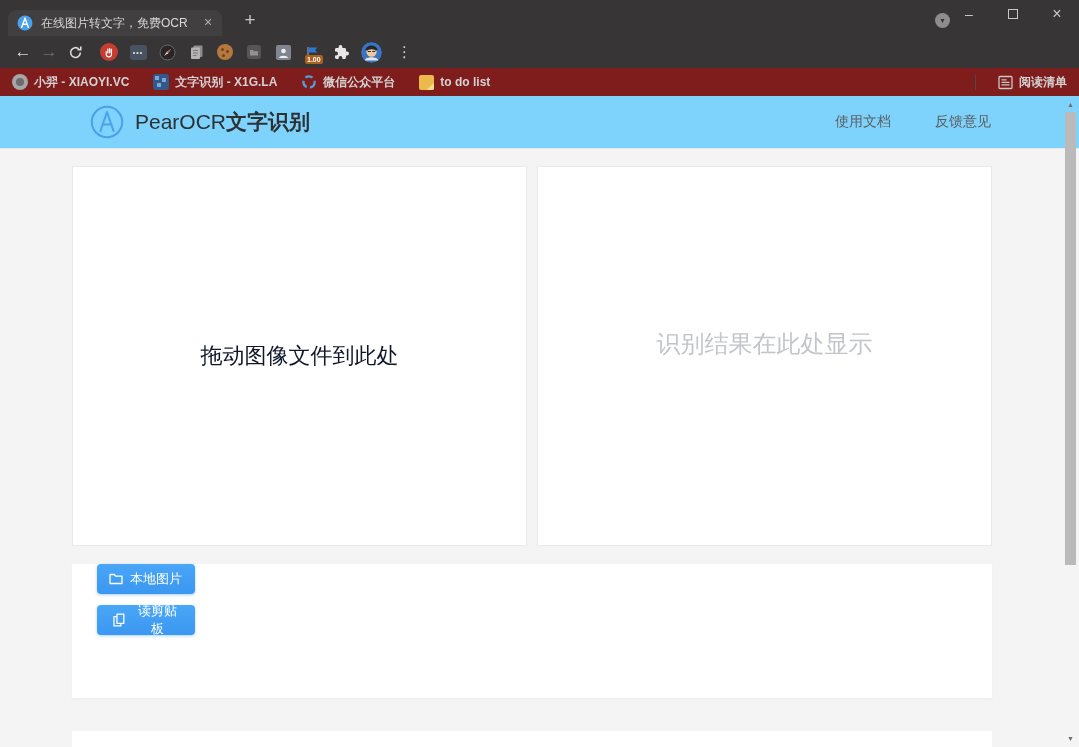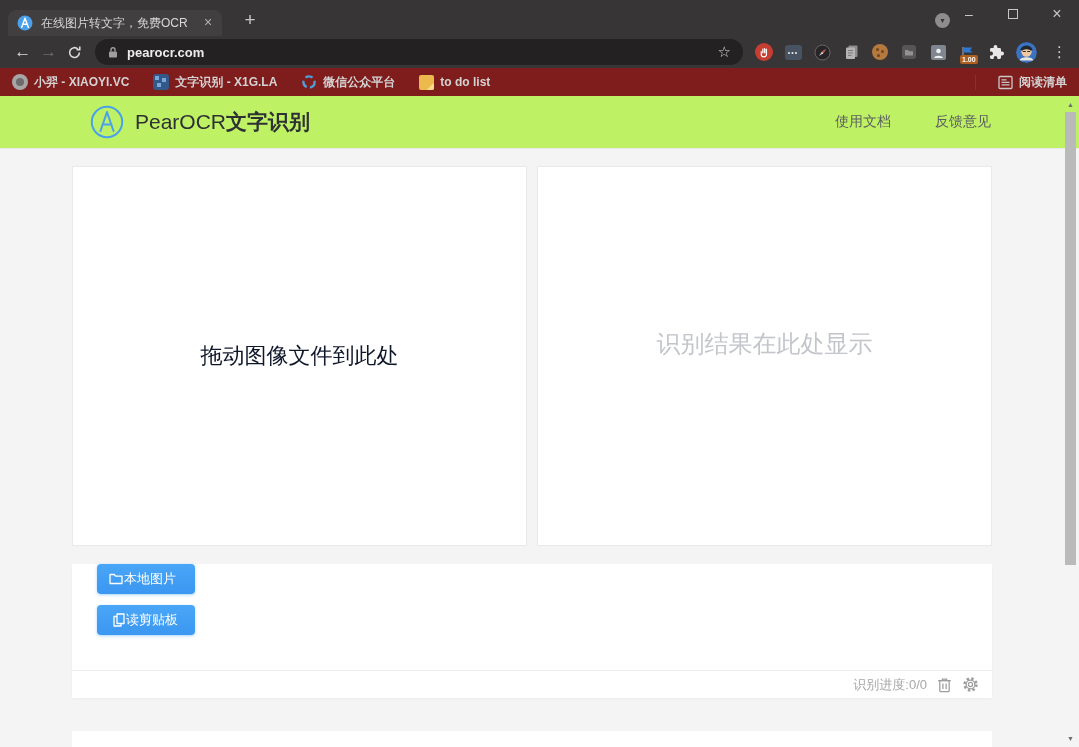--- a/index.html
+++ b/index.html
@@ -57,37 +57,37 @@
   .bm-ico-avatar i { position:absolute; left:4px; top:4px; width:8px; height:8px;
     border-radius:50%; background:#6e6b6c; }
   .bm-ico-x1g { width:16px; height:16px; border-radius:3px; background:#33588a; position:relative; }
   .bm-ico-x1g i { position:absolute; width:4px; height:4px; background:#7aa9d9; }
   .bm-ico-todo { width:15px; height:15px; border-radius:2px; background:#ecb94d; position:relative; overflow:hidden; }
   .bm-ico-todo i { position:absolute; right:-4px; bottom:-4px; width:9px; height:9px;
     transform:rotate(45deg); background:#f7dc8e; }
 
   
   .page { position:relative; height:651px; background:#f4f4f5; overflow:hidden; }
-  .site-header { height:53px; background:#bef264; border-bottom:1px solid #e8e8e8;
+  .site-header { height:53px; background:#7dd3fc; border-bottom:1px solid #e8e8e8;
     display:flex; align-items:center; padding:0 88px 0 90px; }
   .brand { display:flex; align-items:center; gap:11px; }
   .brand-text { font-size:21px; color:#2e3033; }
   .brand-zh { font-weight:700; }
   .header-links { margin-left:auto; display:flex; gap:44px; }
   .header-link { font-size:14px; color:#5c5e61; cursor:pointer; }
 
   .panels { width:920px; margin:17px 0 0 72px; height:380px; display:flex; gap:10px; }
   .panel { flex:1; background:#fff; border:1px solid #e9e9e9; display:flex;
     align-items:center; justify-content:center; }
   .ph-left { font-size:22px; color:#0f172a; }
   .ph-right { font-size:24px; color:#c2c5ca; margin-bottom:24px; }
 
   .action-card { width:920px; margin-left:72px; margin-top:6px; height:134px;
     background:#fff; position:relative; box-shadow:0 1px 2px rgba(0,0,0,.04); }
-  .act-btn { display:flex; align-items:center; gap:1px; width:98px; height:30px;
+  .act-btn { display:flex; align-items:center; gap:7px; width:98px; height:30px;
     margin-left:25px; padding:0 12px; border:none; border-radius:4px; cursor:pointer;
     background:linear-gradient(180deg,#4aa6f7,#3b97f0); color:#fff; font-size:13px;
     box-shadow:0 1px 3px rgba(61,157,243,.45);
     font-family:"Liberation Sans","DejaVu Sans",sans-serif; }
   .act-btn.first { margin-top:18px; } .act-btn.second { margin-top:11px;padding-left:16px; }
   .card-footer { position:absolute; left:0; right:0; bottom:0; height:28px;
     border-top:1px solid #ededed; display:flex; align-items:center;
     justify-content:flex-end; gap:10px; padding-right:13px; }
   .progress-text { font-size:13px; color:#a7a7a7; }
   .foot-icon { color:#9e9e9e; cursor:pointer; display:flex; align-items:center; }
@@ -128,29 +128,20 @@
 
 <div class="toolbar">
   <div class="nav-btn nav-back">←</div>
   <div class="nav-btn nav-fwd">→</div>
   <div class="nav-btn">
     <svg width="15" height="15" viewBox="0 0 16 16">
         <path d="M13.2 8a5.2 5.2 0 1 1-1.6-3.7" fill="none" stroke="#dcdadb" stroke-width="1.7"></path>
         <path d="M13.6 1.6v3.4h-3.4" fill="none" stroke="#dcdadb" stroke-width="1.7"></path>
       </svg>
   </div>
-  <div class="omnibox">
-    <svg width="12" height="13" viewBox="0 0 12 13">
-      <rect x="2" y="5.5" width="8" height="6" rx="1" fill="#a09d9e"></rect>
-      <path d="M4 5.5V3.8a2 2 0 0 1 4 0v1.7" fill="none" stroke="#a09d9e" stroke-width="1.4"></path>
-    </svg>
-    <span class="url-text">pearocr.com</span>
-    <span class="omni-spacer"></span>
-    <span class="star">☆</span>
-  </div>
   <div class="ext-row">
     <div class="ext">
       <div class="ext-hand"></div>
       <svg style="position:absolute" width="10" height="11" viewBox="0 0 10 11">
           <path d="M2.2 4.5v2.8c0 1.6 1 2.6 2.6 2.6s2.7-1 2.7-2.6V2.2M3.8 2v4M5.4 1.5v4.3M7 2v4" stroke="#fff" stroke-width="1.1" fill="none" stroke-linecap="round"></path>
         </svg>
     </div>
     <div class="ext">
         <div class="ext-dots">•••</div>
       </div>
@@ -286,39 +277,20 @@
           <path d="M1 1.5h4.3l1.3 1.7H13v7.3H1z" fill="none" stroke="#fff" stroke-width="1.3" stroke-linejoin="round"></path>
         </svg>
       <span>本地图片</span>
     </button>
     <button class="act-btn second">
       <svg width="12" height="14" viewBox="0 0 12 14">
           <path d="M4 1h7v9.5H4z M4 3.5H1V13h7v-2.5" fill="none" stroke="#fff" stroke-width="1.3" stroke-linejoin="round"></path>
         </svg>
       <span>读剪贴板</span>
     </button>
-    <div class="card-footer">
-      <span class="progress-text">
-        <span>识别进度:</span><span>0/0</span>
-      </span>
-      <span class="foot-icon">
-        <svg width="15" height="16" viewBox="0 0 14 15">
-            <path d="M1 3.5h12M5 3.5V2h4v1.5" fill="none" stroke="#9e9e9e" stroke-width="1.2"></path>
-            <rect x="2.6" y="3.5" width="8.8" height="10.3" rx="1" fill="none" stroke="#9e9e9e" stroke-width="1.2"></rect>
-            <path d="M5.5 6.2v5M8.5 6.2v5" stroke="#9e9e9e" stroke-width="1.2"></path>
-          </svg>
-      </span>
-      <span class="foot-icon">
-        <svg width="17" height="17" viewBox="0 0 18 18">
-            <circle cx="9" cy="9" r="6.3" fill="none" stroke="#9e9e9e" stroke-width="2.6" stroke-dasharray="2.6 2.35"></circle>
-            <circle cx="9" cy="9" r="4.6" fill="none" stroke="#9e9e9e" stroke-width="1.3"></circle>
-            <circle cx="9" cy="9" r="2.2" fill="none" stroke="#9e9e9e" stroke-width="1.3"></circle>
-          </svg>
-      </span>
-    </div>
   </div>
 
   <div class="bottom-card">
     <svg class="feat-icon" style="left:98px" width="42" height="40" viewBox="0 0 42 40">
         <circle cx="20" cy="22" r="13" fill="none" stroke="#4a4a4a" stroke-width="2.4"></circle>
         <path d="M28 16l7-7M35 9h-5M35 9v5" fill="none" stroke="#4a4a4a" stroke-width="2.4"></path>
       </svg>
     <svg class="feat-icon" style="left:315px" width="40" height="40" viewBox="0 0 40 40">
         <path d="M20 9l11.5 4.5v7.5c0 8-5 13.5-11.5 17-6.5-3.5-11.5-9-11.5-17v-7.5z" fill="none" stroke="#4a4a4a" stroke-width="2.4"></path>
       </svg>

